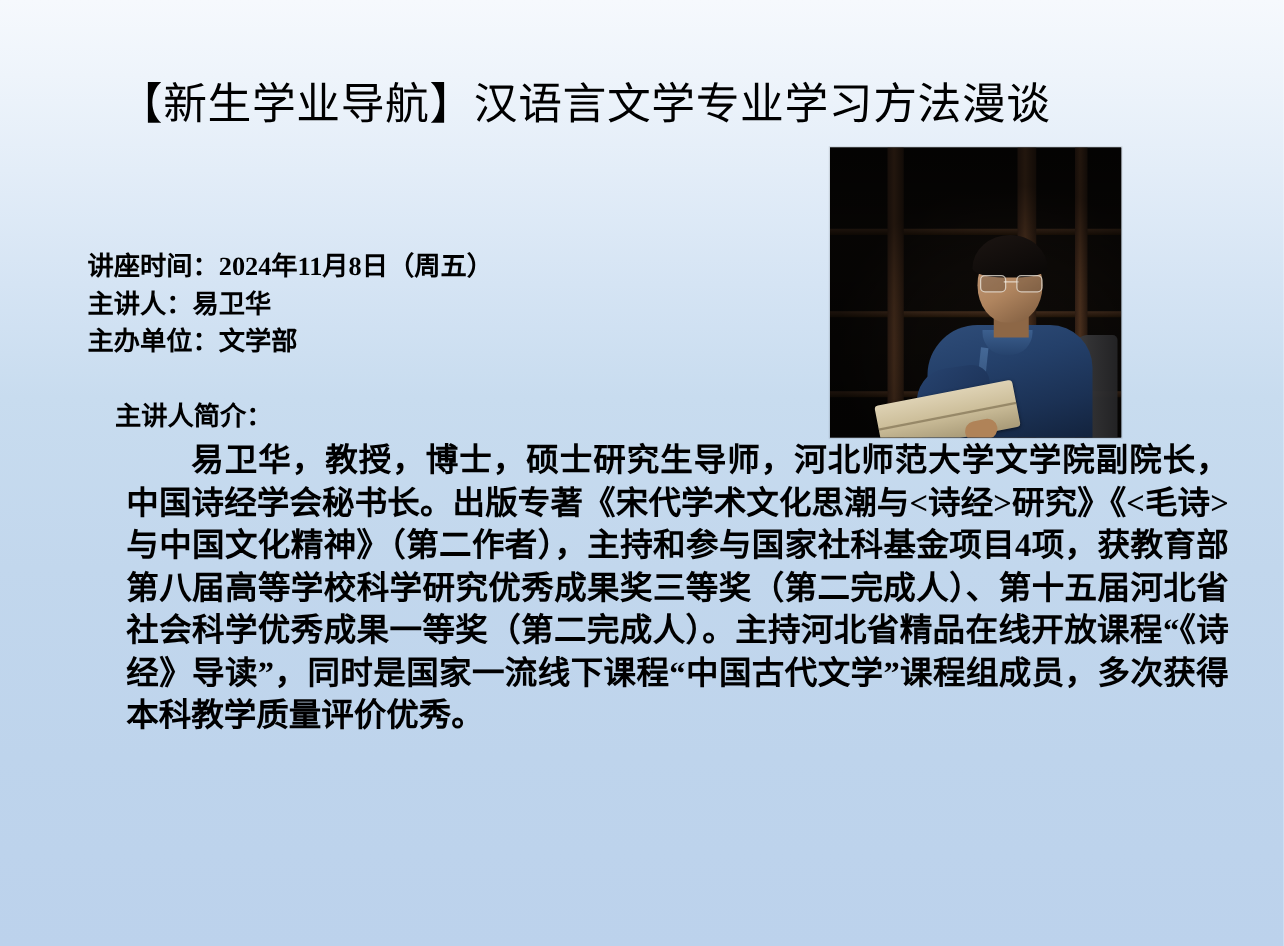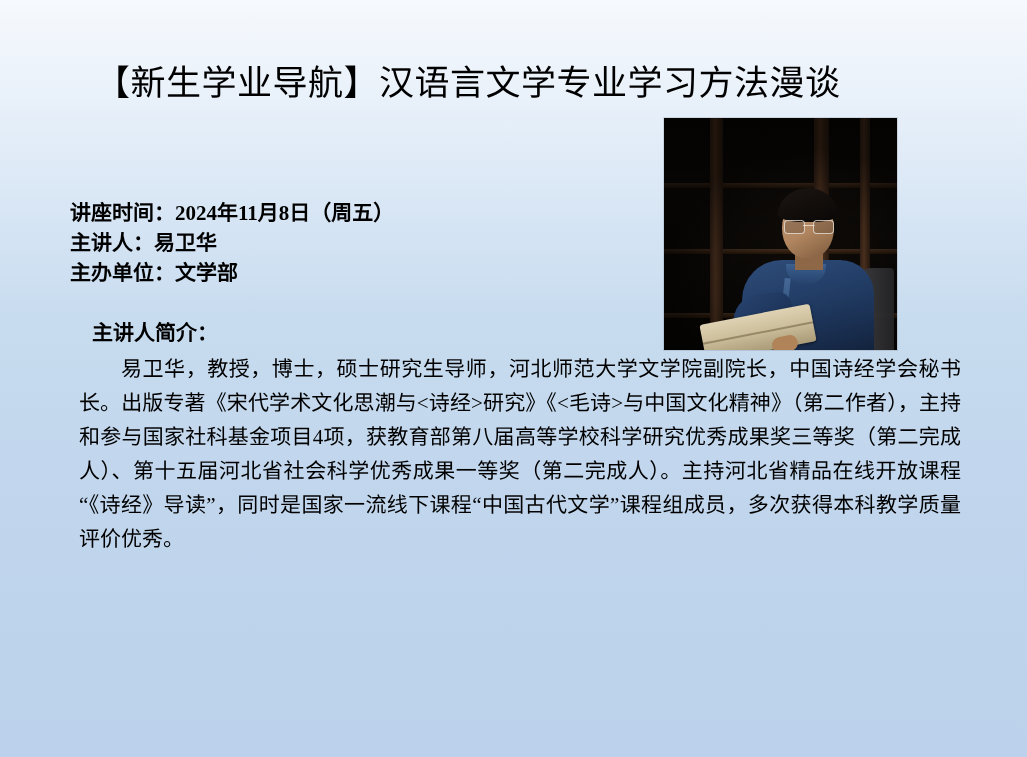--- a/index.html
+++ b/index.html
@@ -273,29 +273,29 @@
     top: 318px;
     font-size: 21px;
     line-height: 30px;
     font-weight: bold;
     margin-left: 22px;
   }
 
   
   .bio-body {
     position: absolute;
-    left: 79px;
+    left: 101px;
     top: 352px;
     width: 882px;
-    font-size: 21px;
+    font-size: 26px;
     line-height: 34px;
     text-align: justify;
     text-justify: inter-ideograph;
     text-indent: 2em;
-    font-weight: normal;
+    font-weight: bold;
   }
 </style>
 </head>
 <body>
 
 <div class="slide">
 
   <div class="title">【新生学业导航】汉语言文学专业学习方法漫谈</div>
 
   <div class="photo-frame">

